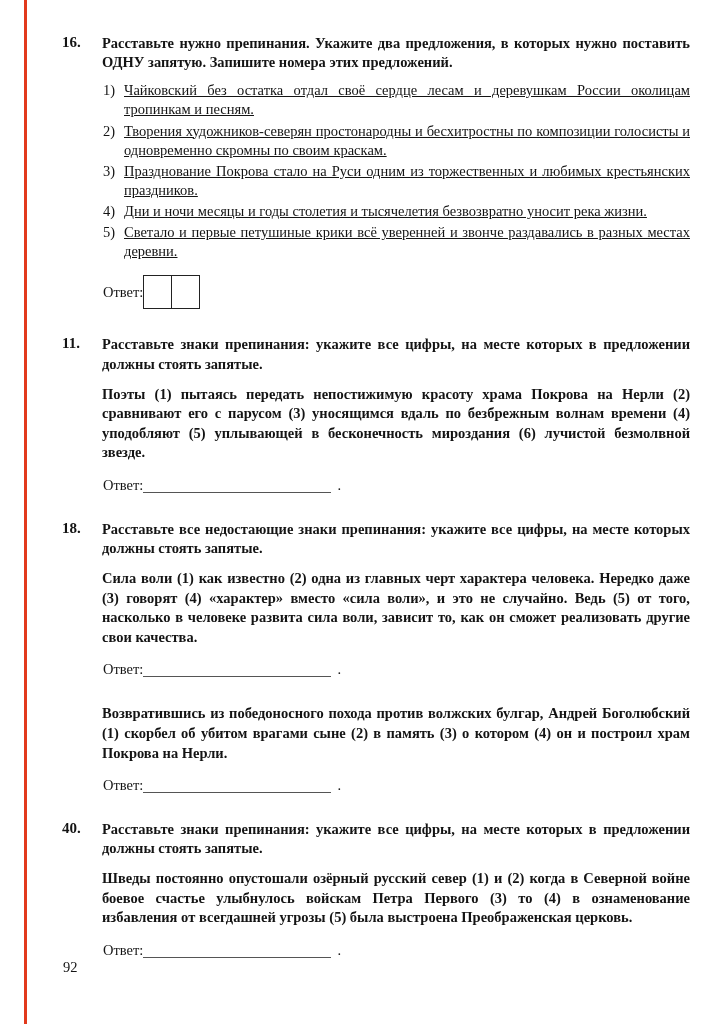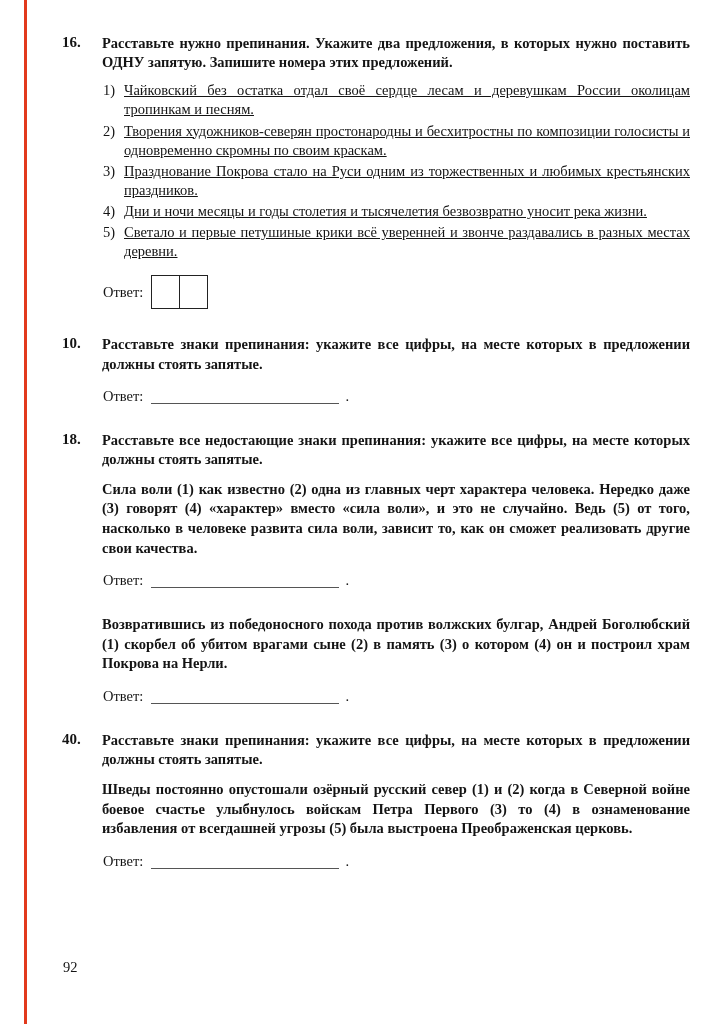--- a/index.html
+++ b/index.html
@@ -36,21 +36,21 @@
   .q-body {
     margin:11px 0 0 40px;
     font-weight:bold; font-size:14.5px; line-height:1.35;
     text-align:justify;
   }
   .answer-row {
     margin:14px 0 0 41px;
     display:flex; align-items:center;
     font-size:14.5px;
   }
-  .answer-label { margin-right:8px; }
+  .answer-label { }
   .answer-boxes { display:inline-flex; border:1px solid #222; height:32px; }
   .answer-boxes .box { width:27px; height:32px; border-right:1px solid #222; }
   .answer-boxes .box:last-child { border-right:none; }
   .answer-line {
     display:inline-block; width:188px; height:14px;
     border-bottom:1px solid #555;
     margin-right:6px;
   }
   .answer-period { font-size:14.5px; }
   .page-number {
@@ -97,23 +97,24 @@
         <span class="answer-label">Ответ:</span>
         <span class="answer-boxes">
           <span class="box"></span>
           <span class="box"></span>
         </span>
       </div>
     </section>
 
     <section class="question">
       <div class="q-row">
-        <span class="q-num">10.</span>
+        <span class="q-num">11.</span>
         <p class="q-prompt">Расставьте знаки препинания: укажите все цифры, на месте которых в предложении должны стоять запятые.</p>
       </div>
+      <p class="q-body">Поэты (1) пытаясь передать непостижимую красоту храма Покрова на Нерли (2) сравнивают его с парусом (3) уносящимся вдаль по безбрежным волнам времени (4) уподобляют (5) уплывающей в бесконечность мироздания (6) лучистой безмолвной звезде.</p>
       <div class="answer-row">
         <span class="answer-label">Ответ:</span>
         <span class="answer-line"></span>
         <span class="answer-period">.</span>
       </div>
     </section>
 
     <section class="question">
       <div class="q-row">
         <span class="q-num">18.</span>

